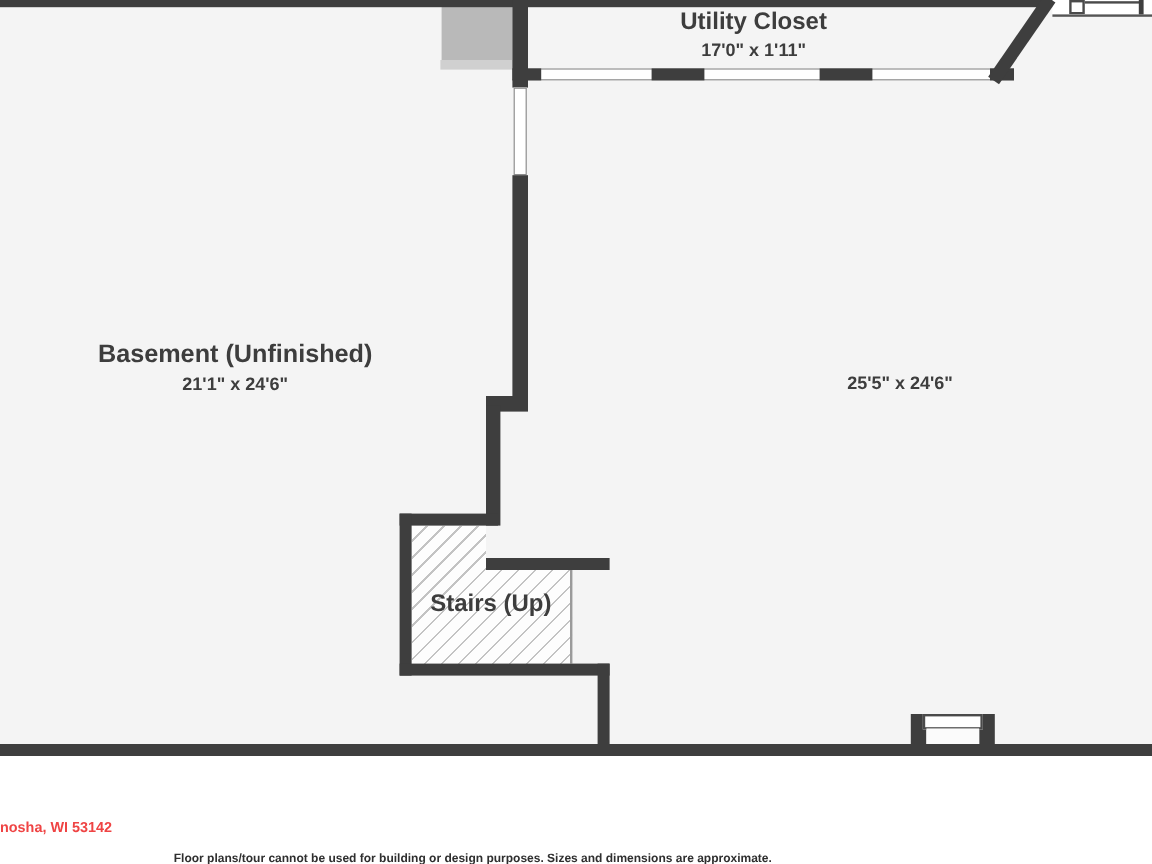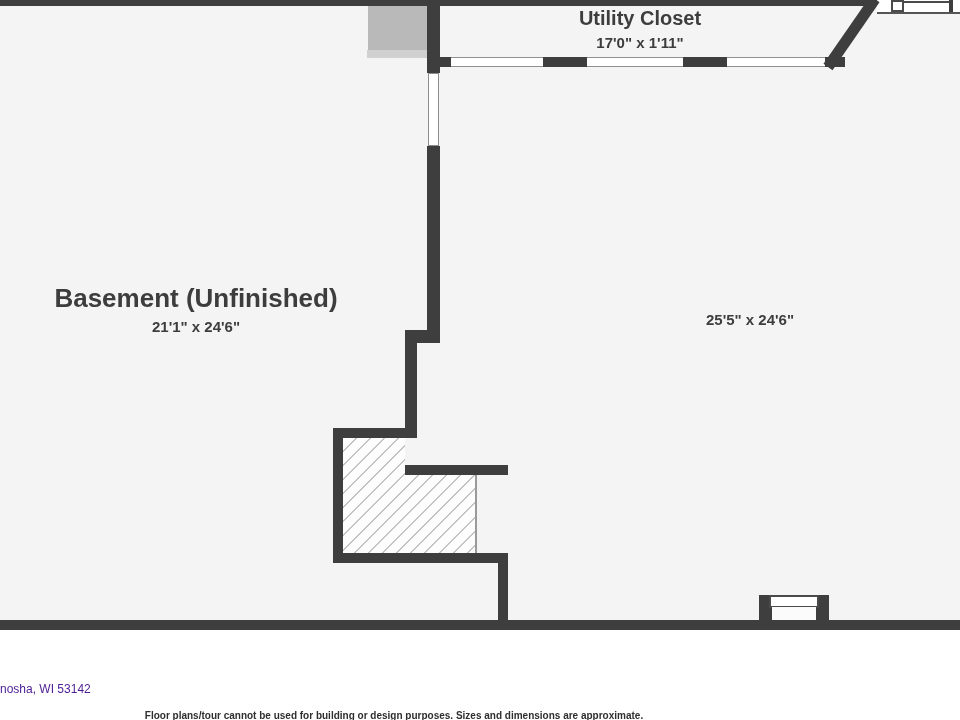--- a/index.html
+++ b/index.html
@@ -15,24 +15,24 @@
   .band{position:absolute;background:#ffffff;border-top:1px solid #909090;border-bottom:1px solid #909090;box-sizing:border-box;}
   .appliance{position:absolute;background:#b9b9b9;}
   .appliance2{position:absolute;background:#d0d0d0;}
   .hatch{
     position:absolute;left:343px;top:438px;width:134px;height:117px;
     background:repeating-linear-gradient(135deg, rgba(0,0,0,0) 0px, rgba(0,0,0,0) 8.5px, #c3c3c3 8.5px, #c3c3c3 10px), #fdfdfd;
     clip-path:polygon(0 0, 62px 0, 62px 37px, 134px 37px, 134px 117px, 0 117px);
   }
   .hatch-edge{position:absolute;left:475px;top:475px;width:2px;height:78px;background:#9a9a9a;}
   .room-label{position:absolute;text-align:center;color:#3d3d3d;font-weight:700;line-height:1.15;}
-  .room-name{font-size:26px;}
+  .room-name{font-size:21px;}
   .room-name.sm{font-size:20px;}
   .room-dims{font-size:15px;margin-top:4px;}
-  .address{position:absolute;left:0px;top:682px;font-size:12px;font-weight:400;color:#4c1d95;white-space:nowrap;}
+  .address{position:absolute;left:0px;top:682px;font-size:12px;font-weight:700;color:#ef4444;white-space:nowrap;}
   .disclaimer{position:absolute;left:0px;top:710px;width:788px;text-align:center;font-size:10px;font-weight:700;color:#2f2f2f;}
   .svg-overlay{position:absolute;left:0;top:0;width:960px;height:720px;pointer-events:none;}
   
   .trwin{position:absolute;left:877px;top:0px;width:83px;height:14px;background:#ffffff;border-bottom:2px solid #555555;box-sizing:border-box;}
   .trwin-box{position:absolute;left:14px;top:0px;width:13px;height:12px;background:#ffffff;border:2px solid #4a4a4a;box-sizing:border-box;}
   .trwin-line-top{position:absolute;left:27px;top:1px;width:46px;height:2px;background:#4a4a4a;}
   .trwin-tick{position:absolute;left:72px;top:0px;width:4px;height:12px;background:#3e3e3e;}
   .well-inner{position:absolute;left:772px;top:607px;width:44px;height:14px;background:#fbfbfb;}
 </style>
 </head>
@@ -77,31 +77,34 @@
   <div class="trwin">
     <div class="trwin-box"></div>
     <div class="trwin-line-top"></div>
     <div class="trwin-tick"></div>
   </div>
 
   <svg class="svg-overlay">
     <line x1="828" y1="67" x2="875" y2="-1" stroke="#3e3e3e" stroke-width="11"></line>
   </svg>
 
-  <div class="room-label" style="left:440px;top:7px;width:400px;text-align:center;">
+  <div class="room-label" style="left:428px;top:7px;width:400px;text-align:center;">
     <div class="room-name sm">Utility Closet</div>
     <div class="room-dims">17'0" x 1'11"</div>
   </div>
 
   <div class="room-label" style="left:46px;top:284px;width:300px;">
     <div class="room-name">Basement (Unfinished)</div>
     <div class="room-dims">21'1" x 24'6"</div>
   </div>
 
   <div class="room-label" style="left:600px;top:307px;width:300px;">
     <div class="room-dims">25'5" x 24'6"</div>
   </div>
 
+  <div class="room-label" style="left:329px;top:492px;width:160px;">
+    <div class="room-name sm">Stairs (Up)</div>
+  </div>
 
   <div class="address">nosha, WI 53142</div>
   <div class="disclaimer">Floor plans/tour cannot be used for building or design purposes. Sizes and dimensions are approximate.</div>
 
 </div>
 
 </body></html>

